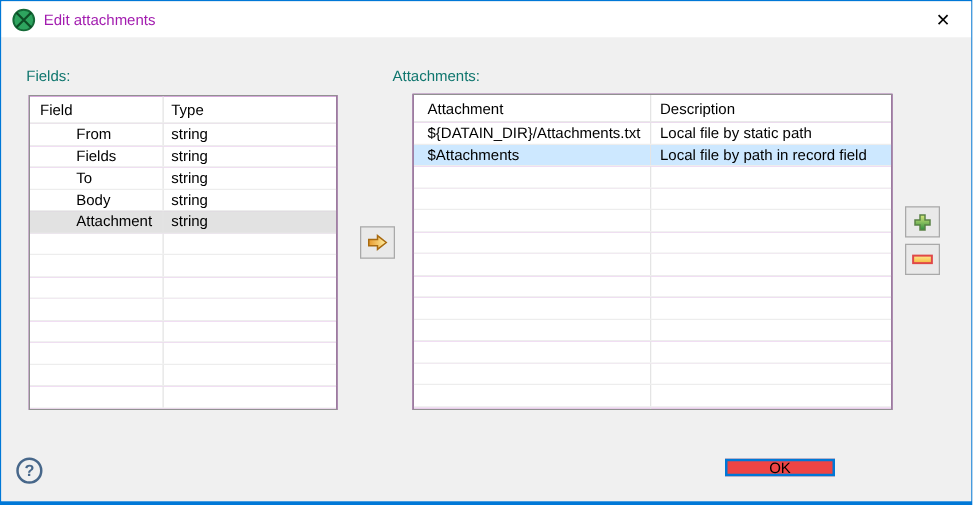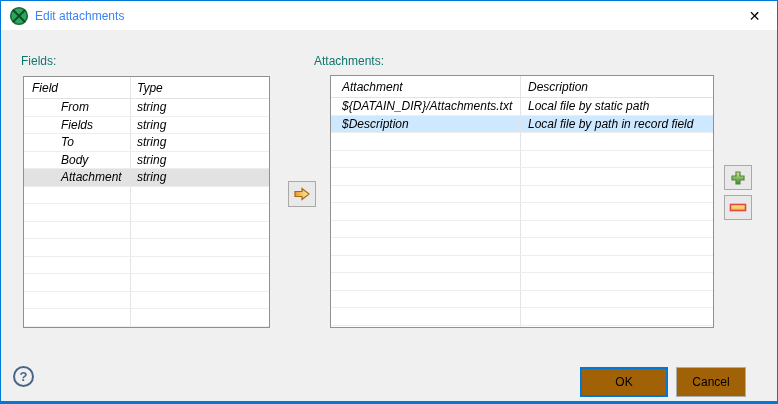--- a/index.html
+++ b/index.html
@@ -7,34 +7,34 @@
   .window {
     position:relative; width:778px; height:404px; background:#f0f0f0;
     border:1px solid var(--accent); border-bottom-width:3px; overflow:hidden;
     font-size:12px; color:#000;
   }
   .titlebar {
     position:absolute; left:0; top:0; right:0; height:29px; background:#ffffff;
     display:flex; align-items:center; padding-left:8px;
   }
   .titlebar .app-icon { width:20px; height:20px; margin-right:6px; }
-  .title-text { font-size:12px; color:#3b82f6; }
+  .title-text { font-size:12px; color:#a21caf; }
   .close-btn {
     position:absolute; right:0; top:0; width:45px; height:29px;
     display:flex; align-items:center; justify-content:center;
     font-size:14px; color:#000; cursor:default;
   }
   .body-area { position:absolute; left:0; top:29px; right:0; bottom:0; background:#f0f0f0; }
 
   .group-label { position:absolute; font-size:12px; color:#0f766e; }
   #fields-label { left:20px; top:24px; }
   #attachments-label { left:313px; top:24px; }
 
   .table {
-    position:absolute; background:#a21caf; border:1px solid #919191; overflow:hidden;font-style:italic;
+    position:absolute; background:#a21caf; border:1px solid #919191; overflow:hidden;
   }
   #fields-table { left:22px; top:46px; width:247px; height:252px; }
   #attachments-table { left:329px; top:45px; width:384px; height:253px; }
 
   .thead { display:flex; height:22px; border-bottom:1px solid #e2e2e2; background:#fff; }
   .trow { display:flex; height:17.5px; border-bottom:1px solid #ededed; background:#fff; }
   .cell { display:flex; align-items:center; white-space:nowrap; overflow:hidden; }
   .c1 { border-right:1px solid #e4e4e4; }
   #fields-table .c1 { width:107px; flex:none; }
   #fields-table .c2 { flex:1; padding-left:6px; }
@@ -56,21 +56,21 @@
   #remove-btn { left:723px; top:165px; width:28px; height:25px; }
 
   .help-btn {
     position:absolute; left:12px; top:336px; width:21px; height:21px;
     border:2px solid #47678a; border-radius:50%; background:#f0f0f0;
     display:flex; align-items:center; justify-content:center;
     color:#47678a; font-weight:bold; font-size:13px; cursor:default;
   }
 
   .dlg-btn {
-    position:absolute; top:337px; height:30px; background:#a16207;
+    position:absolute; top:337px; height:14px; background:#ef4444;
     border:1px solid #adadad; display:flex; align-items:center; justify-content:center;
     font-size:12px; color:#000; cursor:default;
   }
   #ok-btn { left:579px; width:88px; border:2px solid var(--accent); }
   #cancel-btn { left:675px; width:70px; }
 </style>
 </head>
 <body>
 
 <div class="window" style="--accent: #0078d7; --sel-active: #cde8ff; --sel-inactive: #e2e2e2;">
@@ -170,21 +170,21 @@
       <div class="thead">
         <div class="cell c1">Attachment</div>
         <div class="cell c2">Description</div>
       </div>
       <div class="tbody">
         <div class="trow">
           <div class="cell c1">${DATAIN_DIR}/Attachments.txt</div>
           <div class="cell c2">Local file by static path</div>
         </div>
         <div class="trow sel-active">
-          <div class="cell c1">$Description</div>
+          <div class="cell c1">$Attachments</div>
           <div class="cell c2">Local file by path in record field</div>
         </div>
       <div class="trow">
             <div class="cell c1"></div>
             <div class="cell c2"></div>
           </div>
           <div class="trow">
             <div class="cell c1"></div>
             <div class="cell c2"></div>
           </div>
@@ -252,16 +252,15 @@
         </defs>
         <rect x="1.5" y="2.5" width="15" height="6" fill="url(#gminus)" stroke="#e04848" stroke-width="1.6"></rect>
       </svg>
     </div>
 
     <div class="help-btn">
       <span>?</span>
     </div>
 
     <div class="dlg-btn" id="ok-btn">OK</div>
-    <div class="dlg-btn" id="cancel-btn">Cancel</div>
 
   </div>
 </div>
 
 </body></html>

